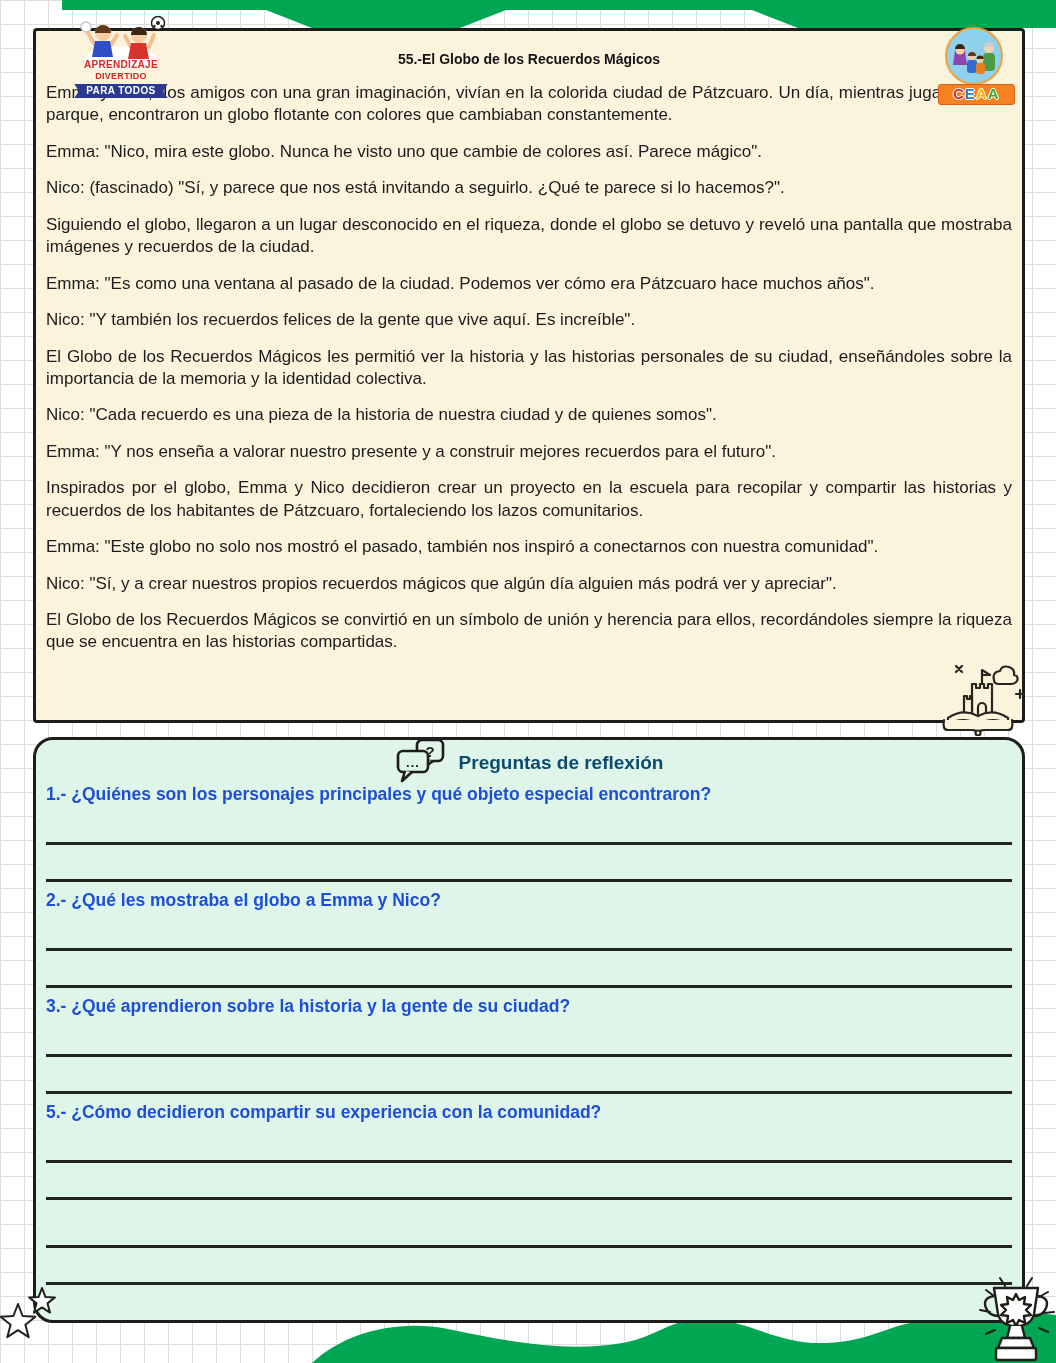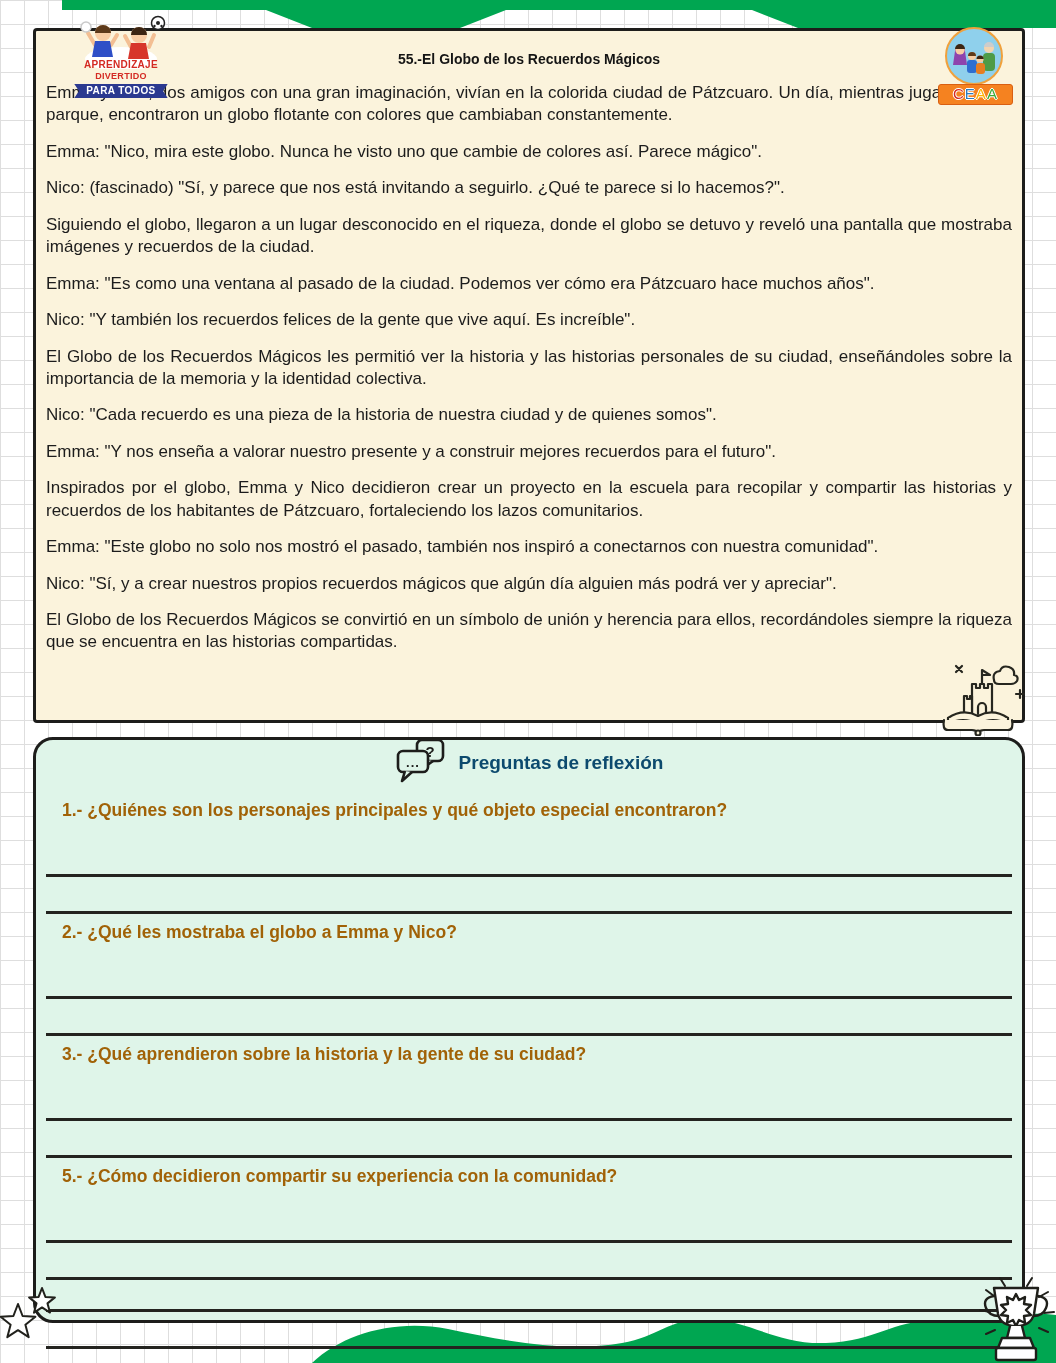--- a/index.html
+++ b/index.html
@@ -43,40 +43,40 @@
     clip-path:polygon(0 0,100% 0,95% 50%,100% 100%,0 100%,5% 50%);
   }
   .logo-right { position:absolute; top:-4px; right:12px; width:72px; text-align:center; }
   .ceaa-circle {
     width:58px; height:58px; margin:0 auto; border-radius:50%;
     background:#8fd0ec; border:2px solid #f0a13c; overflow:hidden; position:relative;
   }
   .ceaa-banner {
     position:relative; margin-top:-12px; display:inline-block;
     background:#f58220; border:1.5px solid #d95f12; border-radius:3px;
-    padding:1px 14px; font-size:15px; font-weight:400; letter-spacing:1px; line-height:1.1;
+    padding:1px 14px; font-size:15px; font-weight:700; letter-spacing:1px; line-height:1.1;
   }
   .ceaa-banner span {
     text-shadow:-1px 0 #fff,1px 0 #fff,0 -1px #fff,0 1px #fff;
   }
   .ceaa-c { color:#d42a23; } .ceaa-e { color:#2b7bbf; }
   .ceaa-a1 { color:#ffb100; } .ceaa-a2 { color:#3aaa35; }
   .book-icon { position:absolute; right:-6px; bottom:-16px; }
 
   
   .questions-card {
     position:absolute; left:33px; top:737px; width:992px; height:586px;
     background:#dff5e9; border:3px solid #1d1d1b; border-radius:20px;
     padding:2px 10px 0;
   }
   .q-header { display:flex; justify-content:center; align-items:center; gap:10px; height:42px; }
   .q-header .q-title { font-size:19px; font-weight:800; color:#0c4a6e; }
   .bubbles-icon { margin-top:-4px; }
   .q-block { height:106px; }
-  .q-text { margin:16px; font-size:17.5px; font-weight:800; color:#a16207; }
+  .q-text { margin:0; font-size:17.5px; font-weight:800; color:#1d4ed8; }
   .answer-line { height:40px; border-bottom:3px solid #23231f; }
   .answer-line.second { height:37px; }
 
   
   .trophy-wrap { position:absolute; left:974px; top:1272px; z-index:5; }
   .stars-wrap  { position:absolute; left:0px;  top:1286px; z-index:5; }
 </style>
 </head>
 <body>
 

